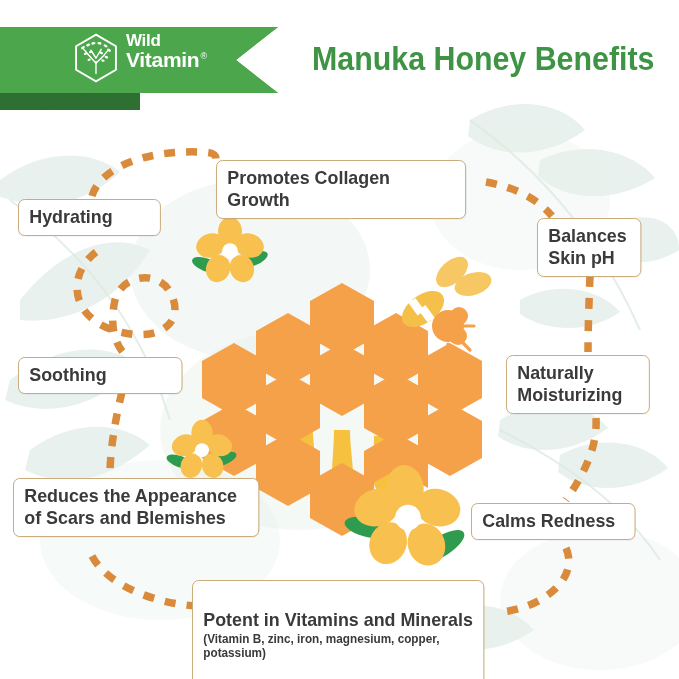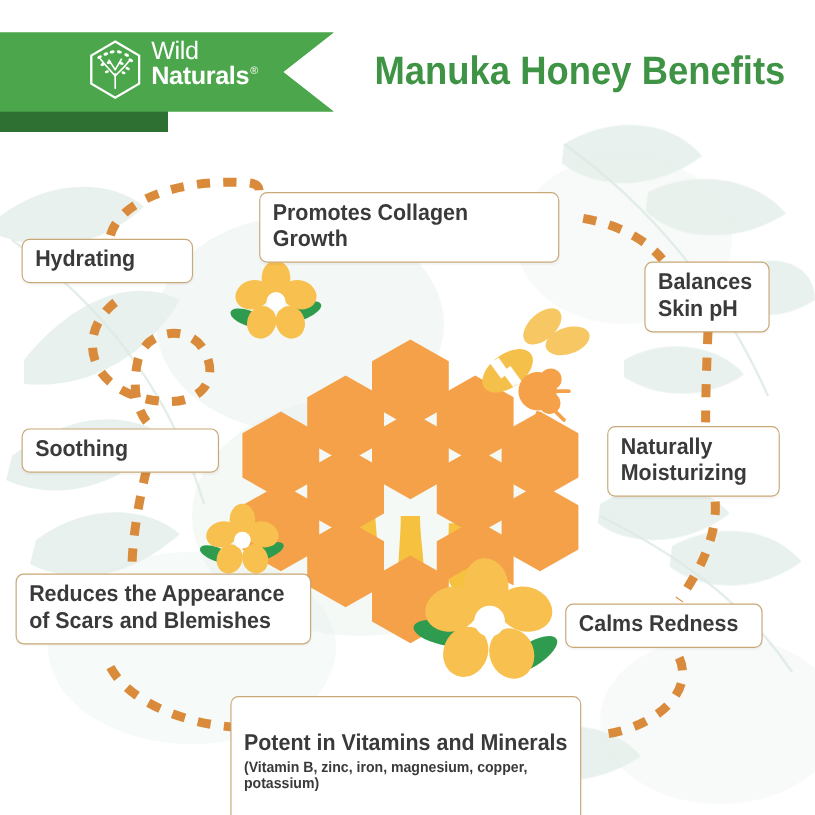--- a/index.html
+++ b/index.html
@@ -39,21 +39,21 @@
   #logo-mark {
     position: absolute; left: 12px; top: 4px;
     width: 52px; height: 52px;
   }
   #logo-words {
     position: absolute; left: 68px; top: 4px;
     color: #ffffff;
     line-height: 1.0;
   }
   .logo-line1 {
-    font-size: 21px; font-weight: normal;
+    font-size: 17px; font-weight: bold;
     letter-spacing: -0.3px;
     font-family: "Liberation Sans", sans-serif;
   }
   .logo-line2 {
     font-size: 21px; font-weight: bold;
     letter-spacing: -0.3px;
     font-family: "Liberation Sans", sans-serif;
     position: relative;
   }
   .logo-reg {
@@ -339,21 +339,21 @@
         <ellipse cx="42" cy="29" rx="2.2" ry="1.4" transform="rotate(28 42 29)"></ellipse>
         <ellipse cx="22" cy="32" rx="2.0" ry="1.3" transform="rotate(-20 22 32)"></ellipse>
         <ellipse cx="38" cy="33" rx="2.0" ry="1.3" transform="rotate(20 38 33)"></ellipse>
       </g>
     </svg>
     <div id="logo-words">
       <div class="logo-line1">
         <span>Wild</span>
       </div>
       <div class="logo-line2">
-        <span>Naturals</span><span class="logo-reg">®</span>
+        <span>Vitamin</span><span class="logo-reg">®</span>
       </div>
     </div>
   </div>
 
   <div id="page-title">Manuka Honey Benefits</div>
 
   <div class="benefit" id="b-hydrating">Hydrating</div>
 
   <div class="benefit" id="b-collagen">Promotes Collagen Growth</div>
 

